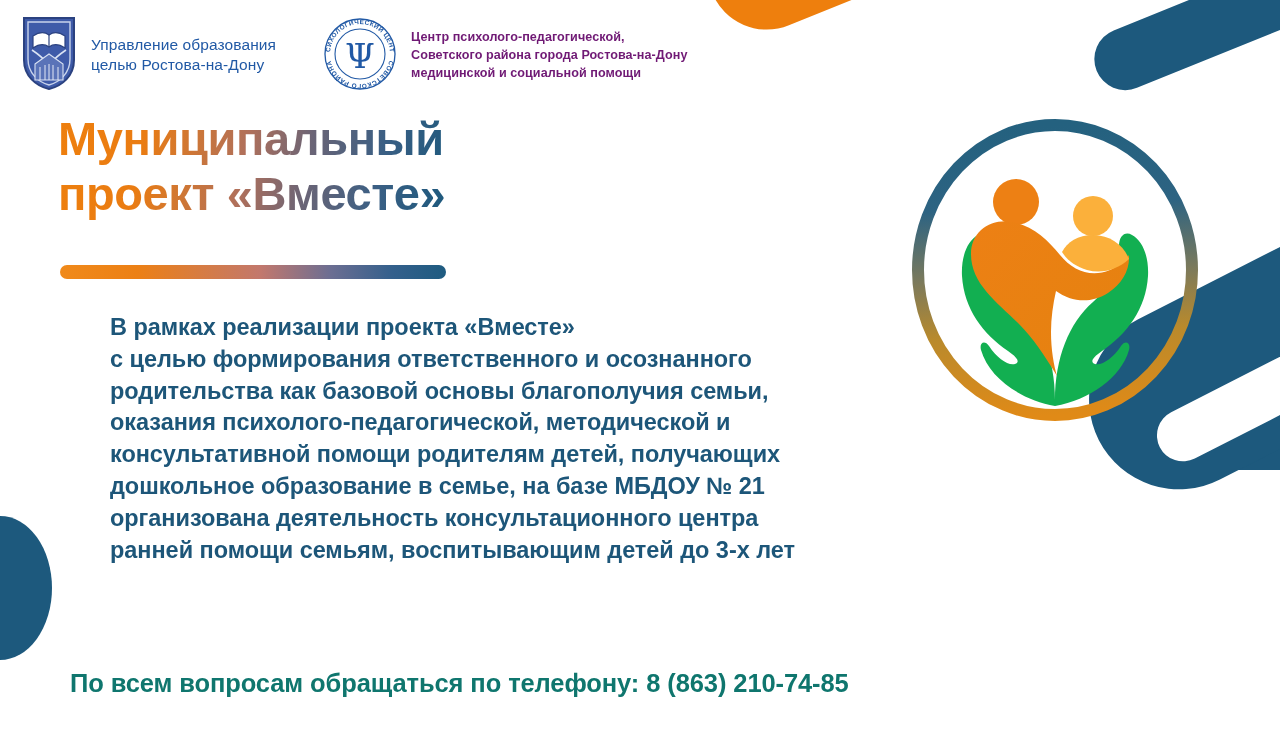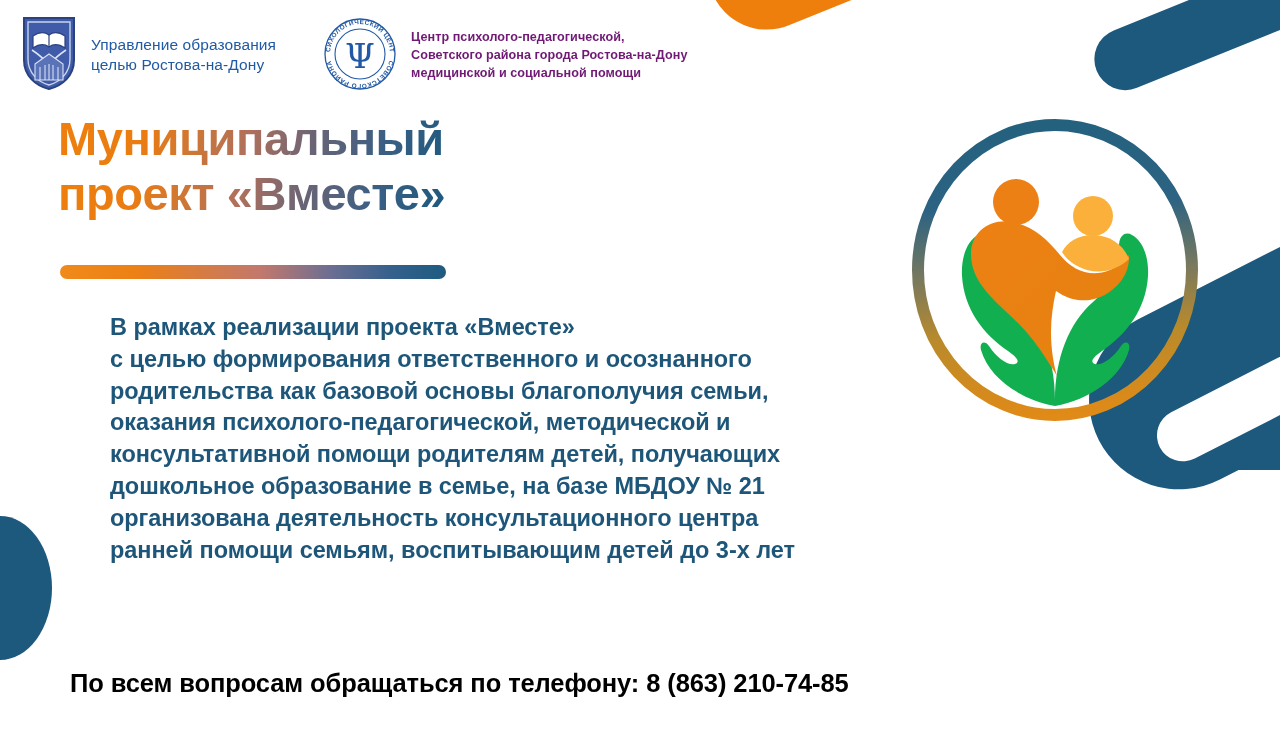--- a/index.html
+++ b/index.html
@@ -46,21 +46,21 @@
     position:absolute;left:70px;top:312px;z-index:5;
     color:#1D5679;font-size:23.5px;font-weight:700;line-height:1.355;
     white-space:pre-line;letter-spacing:-0.05px;margin-left:40px;
   }
   .presenter{
     position:absolute;left:70px;top:616px;z-index:5;
     color:#1D5679;font-size:20.5px;font-weight:700;letter-spacing:-0.05px;
   }
   .phone{
     position:absolute;left:70px;top:669px;z-index:5;
-    color:#000000;font-size:25.5px;font-weight:700;letter-spacing:-0.1px;
+    color:#0f766e;font-size:25.5px;font-weight:700;letter-spacing:-0.1px;
   }
 </style>
 </head>
 <body>
 
 <div class="poster">
 
   <div class="deco-layer">
     <svg class="deco-svg" viewBox="0 0 1280 730" xmlns="http://www.w3.org/2000/svg" aria-hidden="true">
       <defs>

